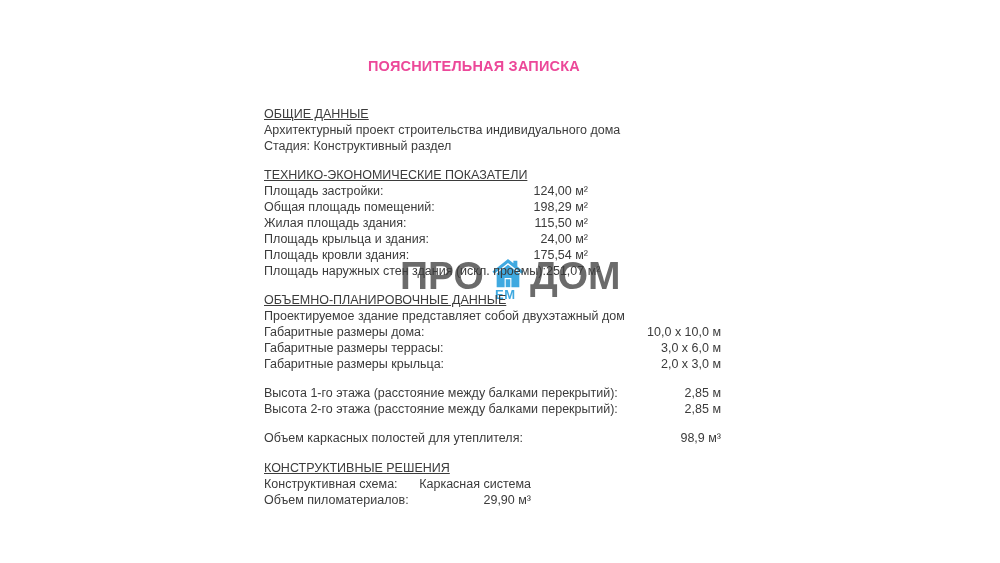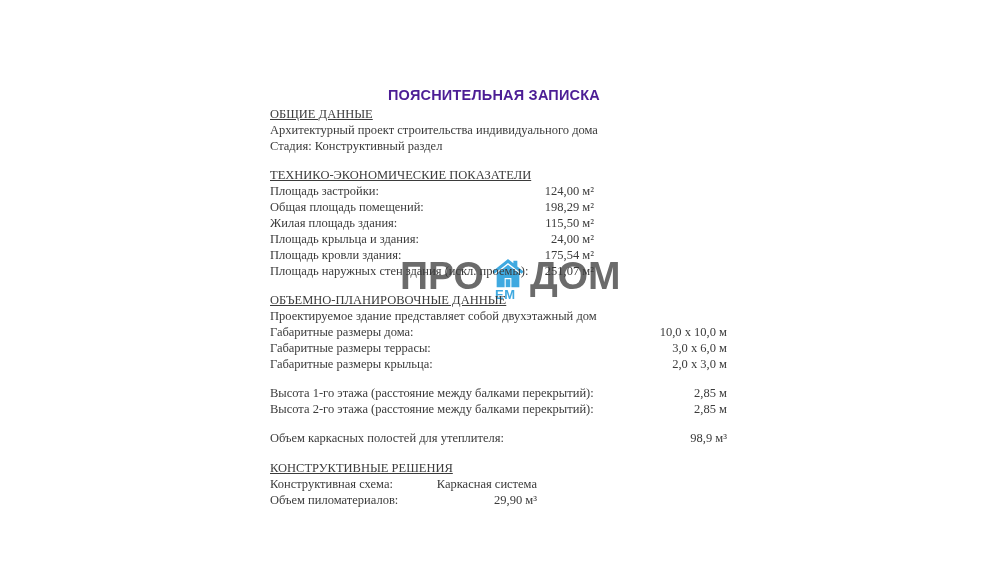--- a/index.html
+++ b/index.html
@@ -7,35 +7,33 @@
     position:relative;
     width:1000px; height:563px;
     background:#ffffff;
     font-family:"Liberation Sans", sans-serif;
     font-size:12.5px;
     color:#3b3b3b;
     overflow:hidden;
   }
   .doc-title {
     position:absolute;
-    left:278px; top:58px; width:432px;
+    left:258px; top:58px; width:432px;
     text-align:center;
     font-weight:bold;
     font-size:14.5px;
-    color:#4c1d95;
+    color:#ec4899;
     letter-spacing:0.2px;
     z-index:2;
-    margin-top:29px;
   }
   .content {
     position:absolute;
-    left:270px; top:90px; width:465px;
+    left:264px; top:90px; width:465px;
     z-index:2;
     line-height:16px;
-    font-family:Liberation Serif, serif;
   }
   .section-heading {
     text-decoration:underline;
     height:16px; line-height:16px;
     white-space:nowrap;
   }
   .text-line { height:16px; line-height:16px; white-space:nowrap; }
   .row {
     display:flex;
     justify-content:space-between;

